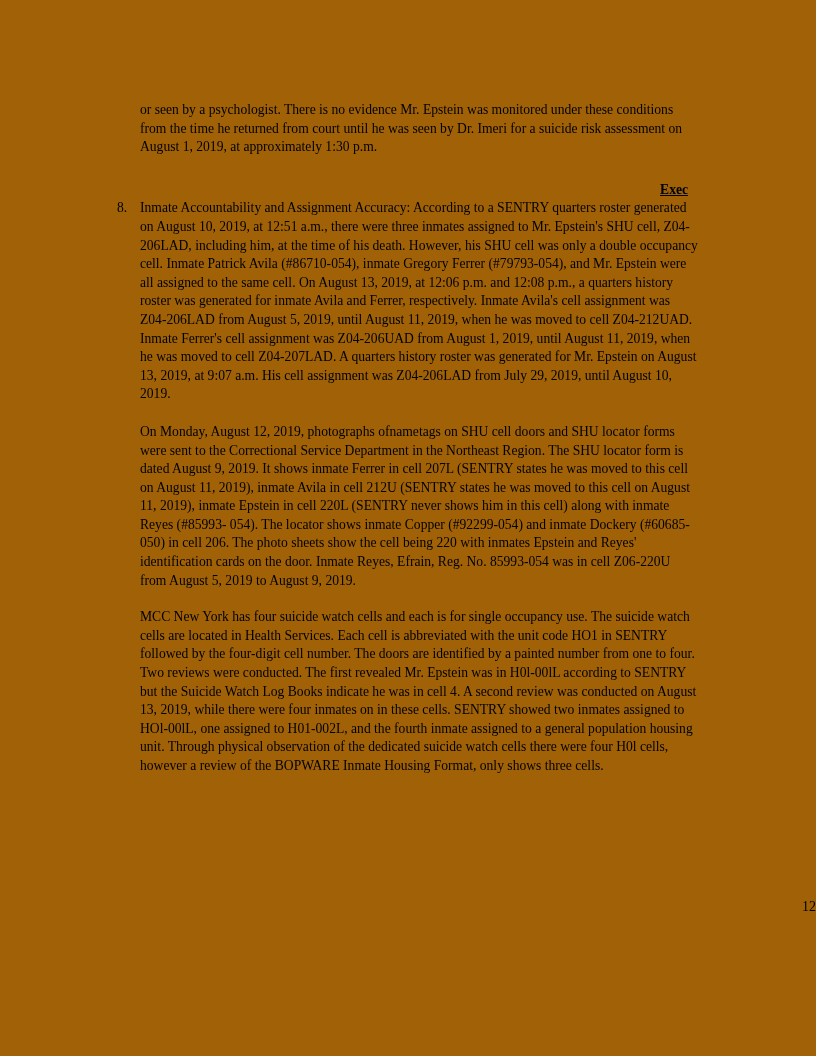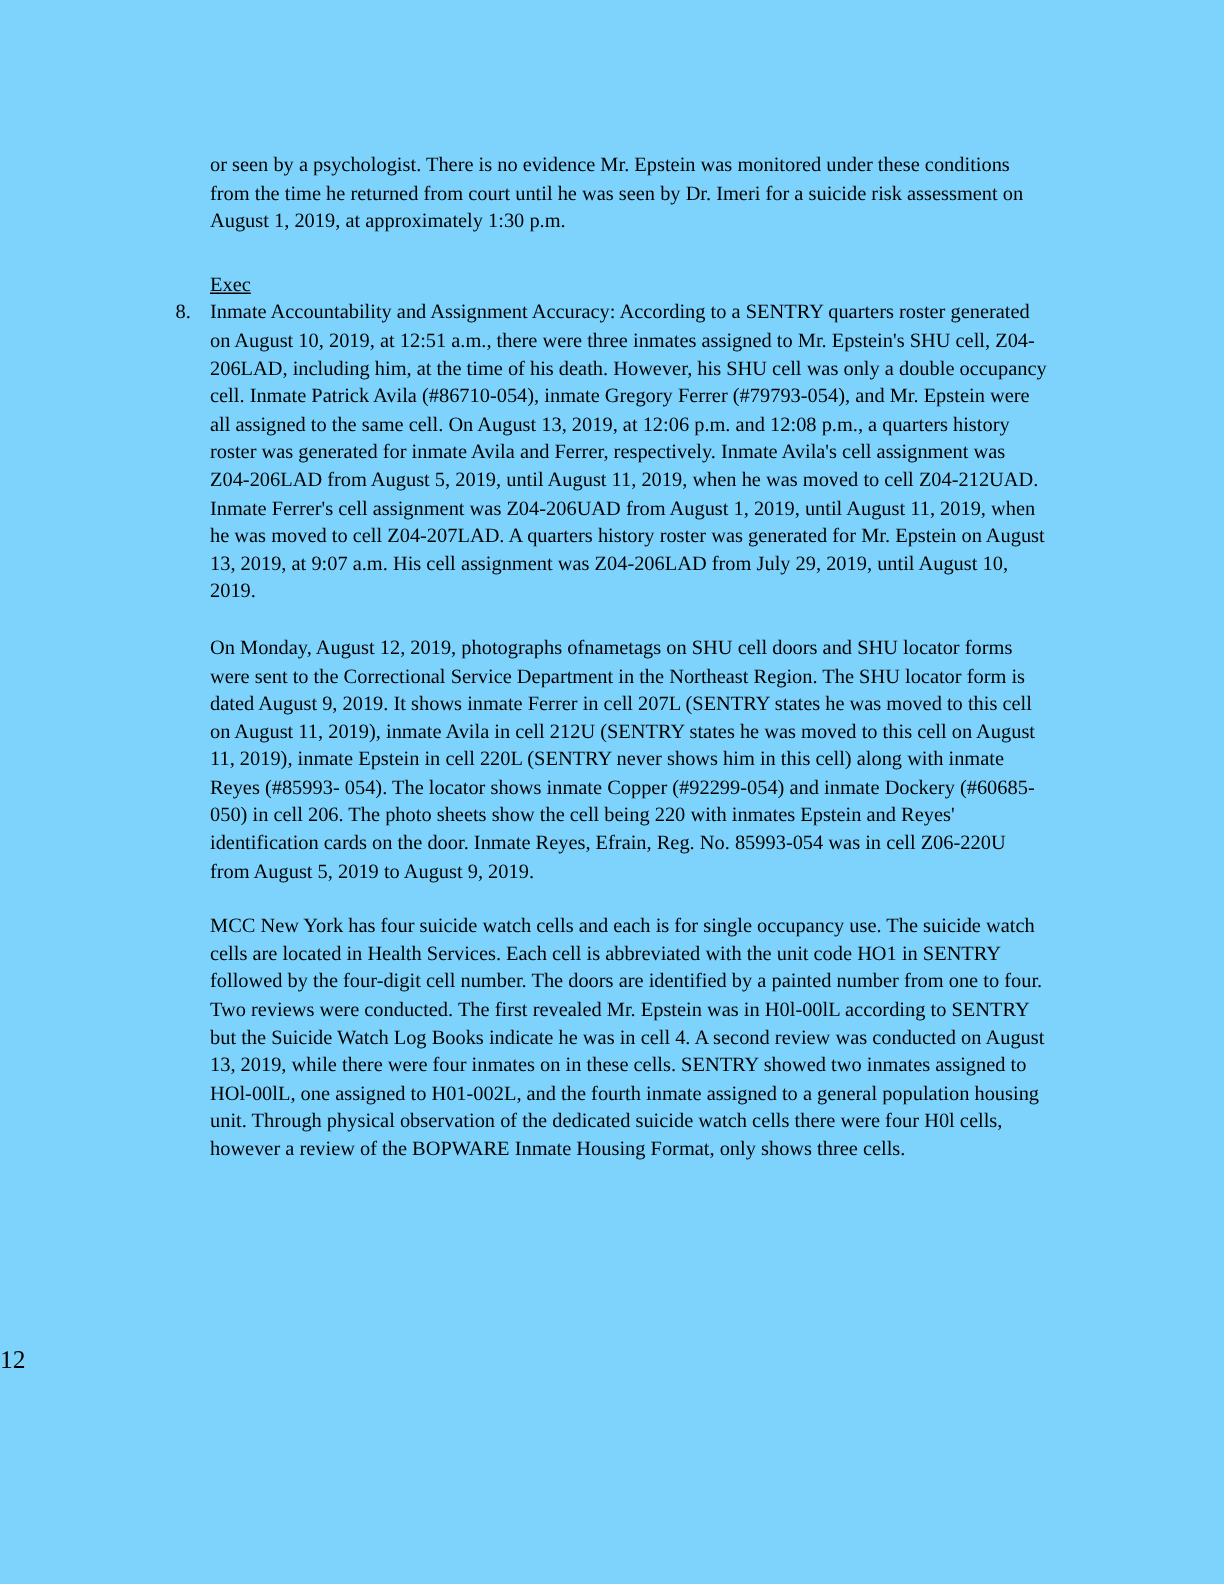--- a/index.html
+++ b/index.html
@@ -1,62 +1,62 @@
 <!DOCTYPE html>
 <html><head>
 <meta charset="utf-8">
 <style>
   * { margin: 0; padding: 0; box-sizing: border-box; }
   html, body { background: #ffffff; }
   .page {
     position: relative;
     width: 816px;
     height: 1056px;
-    background: #7dd3fc;
+    background: #a16207;
     font-family: "Liberation Serif", "DejaVu Serif", serif;
     font-size: 13.6px;
     line-height: 18.6px;
     color: #000000;
     overflow: hidden;
   }
   .content {
     position: absolute;
     left: 140px;
     top: 101px;
     width: 558px;
     text-align: left;
   }
   p { margin: 0; }
   .para { white-space: normal; }
   .gap-after { margin-bottom: 24px; }
   .section-label {
-    text-align: left;
-    font-weight: normal;
+    text-align: right;
+    font-weight: bold;
     padding-right: 10px;
   }
   .section-label .lbl { text-decoration: underline; }
   .list-item {
     position: relative;
     margin-bottom: 19px;
   }
   .item-number {
     position: absolute;
     left: -23px;
     top: 0;
   }
   .underline { }
   .blank-before { margin-top: 18px; }
   .page-number {
     position: absolute;
     left: 0;
     top: 898px;
     width: 100%;
-    text-align: left;
+    text-align: right;
     font-family: "Liberation Serif", "DejaVu Serif", serif;
-    font-size: 17px;
+    font-size: 14px;
     color: #000000;
   }
 </style>
 </head>
 <body>
 
 <div class="page">
   <div class="content">
 
     <p class="para gap-after">or seen by a psychologist. There is no evidence Mr. Epstein was monitored under these conditions from the time he returned from court until he was seen by Dr. Imeri for a suicide risk assessment on August 1, 2019, at approximately 1:30 p.m.</p>

